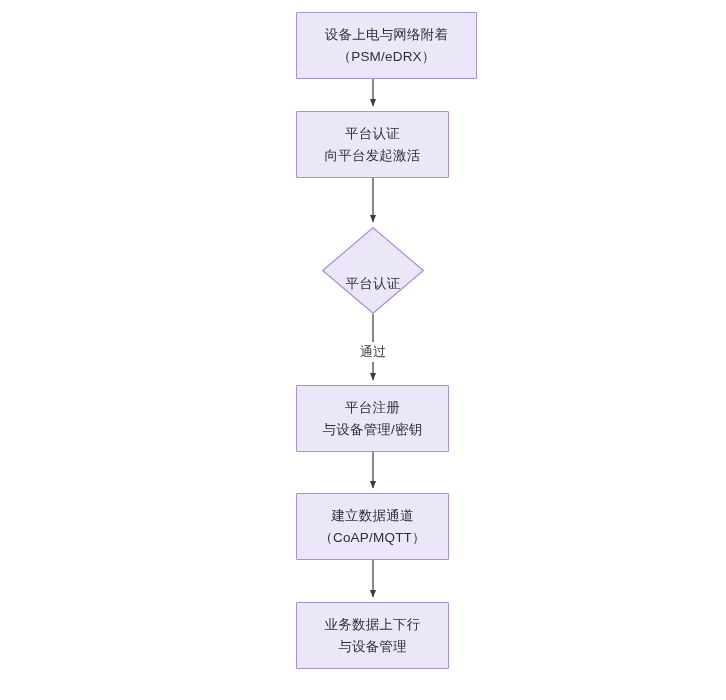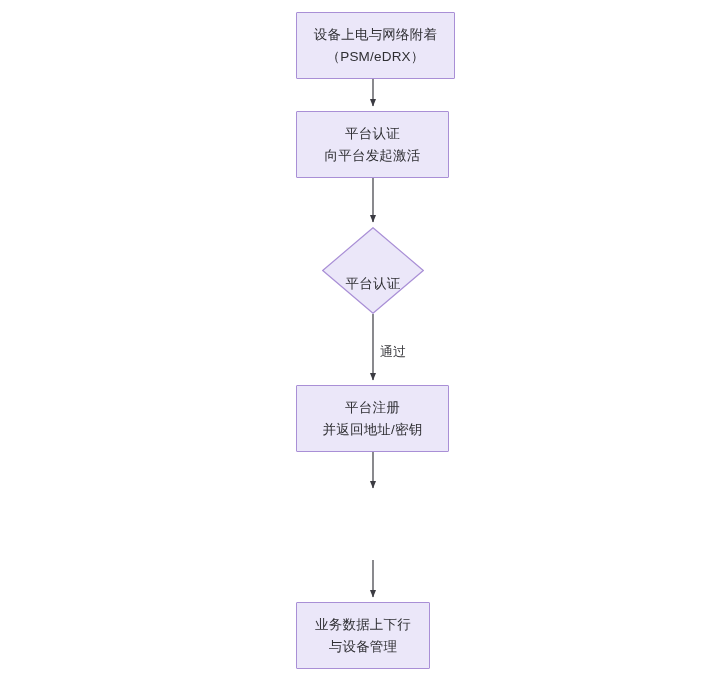--- a/index.html
+++ b/index.html
@@ -90,43 +90,47 @@
 
     <line x1="373" y1="178" x2="373" y2="222" stroke="#3b3b42" stroke-width="1.2" marker-end="url(#arrowhead)"></line>
 
     <line x1="373" y1="314" x2="373" y2="380" stroke="#3b3b42" stroke-width="1.2" marker-end="url(#arrowhead)"></line>
 
     <line x1="373" y1="452" x2="373" y2="488" stroke="#3b3b42" stroke-width="1.2" marker-end="url(#arrowhead)"></line>
 
     <line x1="373" y1="560" x2="373" y2="597" stroke="#3b3b42" stroke-width="1.2" marker-end="url(#arrowhead)"></line>
   </svg>
 
-  <div class="node process" style="left:296px; top:12px; width:159px; height:67px;">
+  <div class="node process" style="left:296px; top:12px; width:181px; height:67px;">
     <span>设备上电与网络附着
 （PSM/eDRX）</span>
   </div>
 
   <div class="node process" style="left:296px; top:111px; width:153px; height:67px;">
     <span>平台认证
 向平台发起激活</span>
   </div>
 
   <div class="node decision" style="left:322px; top:227px; width:102px; height:87px;">
     <svg class="diamond-shape" viewBox="0 0 102 87" preserveAspectRatio="none" xmlns="http://www.w3.org/2000/svg">
       <polygon points="51,0.7 101.3,43.5 51,86.3 0.7,43.5" fill="#ebe7f9" stroke="#a98fd6" stroke-width="1.2"></polygon>
     </svg>
     <span class="dlabel">平台认证</span>
   </div>
 
   <div class="node process" style="left:296px; top:385px; width:153px; height:67px;">
     <span>平台注册
-并返回地址/密钥</span>
+与设备管理/密钥</span>
   </div>
 
+  <div class="node process" style="left:296px; top:493px; width:153px; height:67px;">
+    <span>建立数据通道
+（CoAP/MQTT）</span>
+  </div>
 
-  <div class="node process" style="left:296px; top:602px; width:134px; height:67px;">
+  <div class="node process" style="left:296px; top:602px; width:153px; height:67px;">
     <span>业务数据上下行
 与设备管理</span>
   </div>
 
-  <div class="edge-label" style="left:373px; top:352px;margin-left:20px;">通过</div>
+  <div class="edge-label" style="left:373px; top:352px;">通过</div>
 
 </div>
 
 </body></html>

